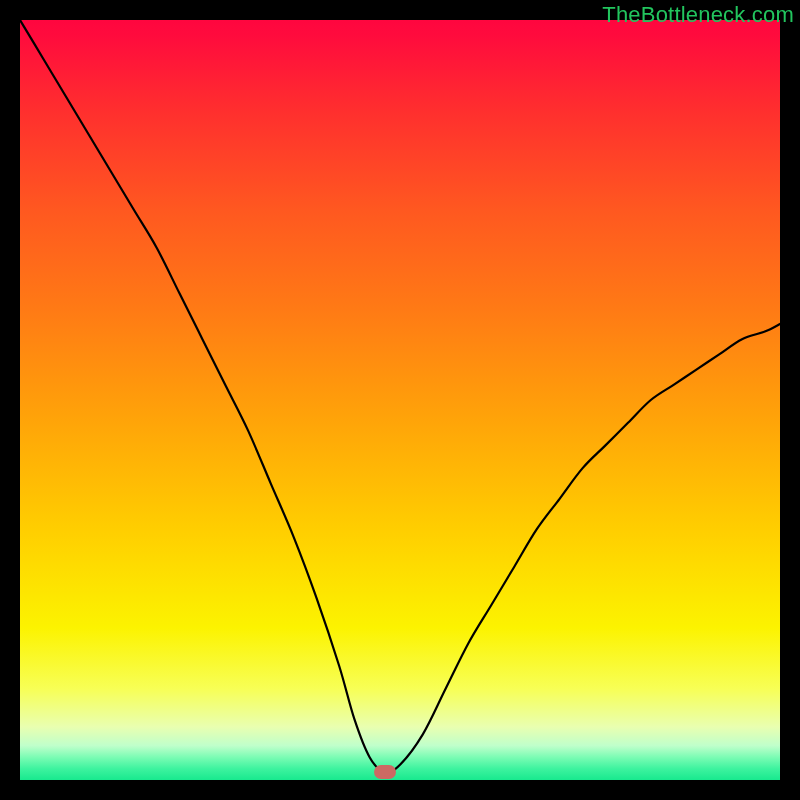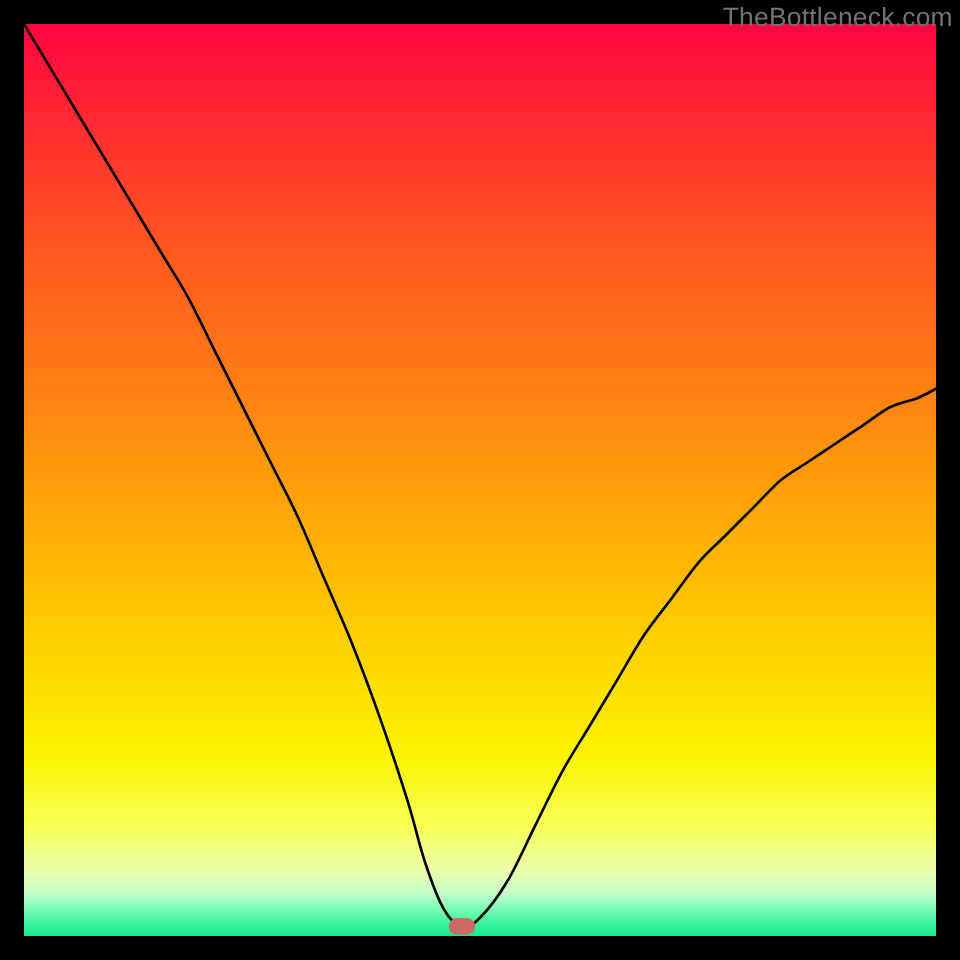--- a/index.html
+++ b/index.html
@@ -38,21 +38,21 @@
       #7bfcb4 97%,
       #3ef39f 98.5%,
       #18e98e 100%
     );
     overflow: hidden;
   }
   .watermark {
     position: absolute;
     top: 2px;
     right: 6px;
-    color: #737373;
+    color: #22c55e;
     font-size: 22px;
     font-weight: 400;
     letter-spacing: 0.2px;
     user-select: none;
   }
   svg.curve {
     position: absolute;
     left: 0;
     top: 0;
     width: 760px;

